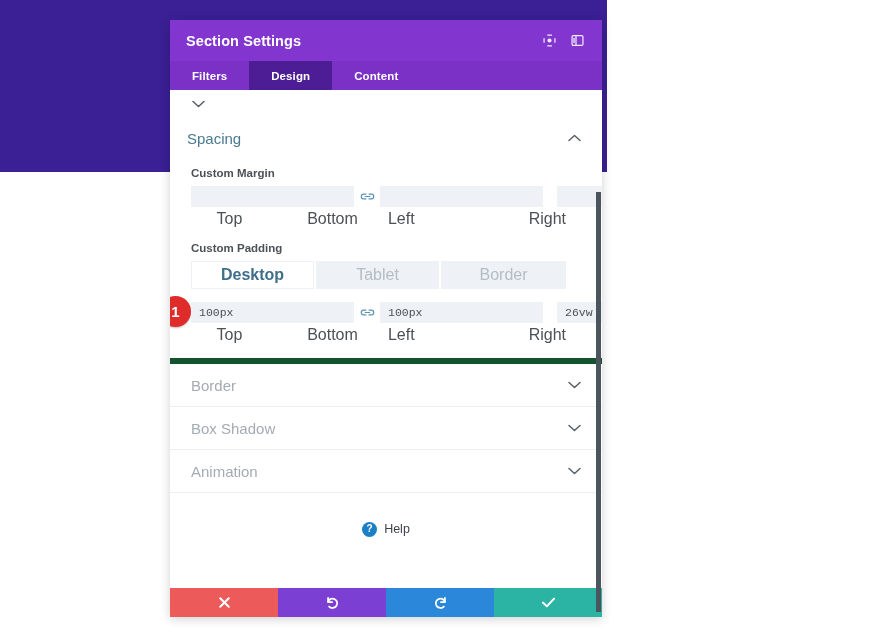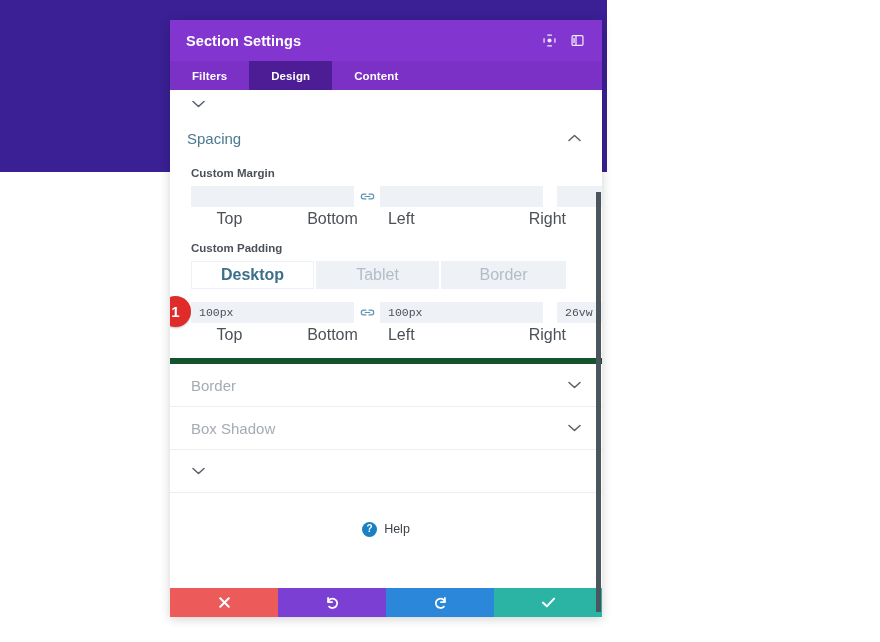--- a/index.html
+++ b/index.html
@@ -446,20 +446,21 @@
       </div>
       <div class="section-row">
         <div class="section-title">Box Shadow</div>
         <div class="chev">
           <svg width="13" height="8" viewBox="0 0 13 8" fill="none" stroke="#58606a" stroke-width="1.5" stroke-linecap="round" stroke-linejoin="round">
               <polyline points="1,1.5 6.5,6.5 12,1.5"></polyline>
             </svg>
         </div>
       </div>
       <div class="section-row">
+        <div class="section-title">Animation</div>
         <div class="chev">
           <svg width="13" height="8" viewBox="0 0 13 8" fill="none" stroke="#58606a" stroke-width="1.5" stroke-linecap="round" stroke-linejoin="round">
               <polyline points="1,1.5 6.5,6.5 12,1.5"></polyline>
             </svg>
         </div>
       </div>
     </div>
 
     <div id="help-row">
       <div id="help-icon">?</div>

